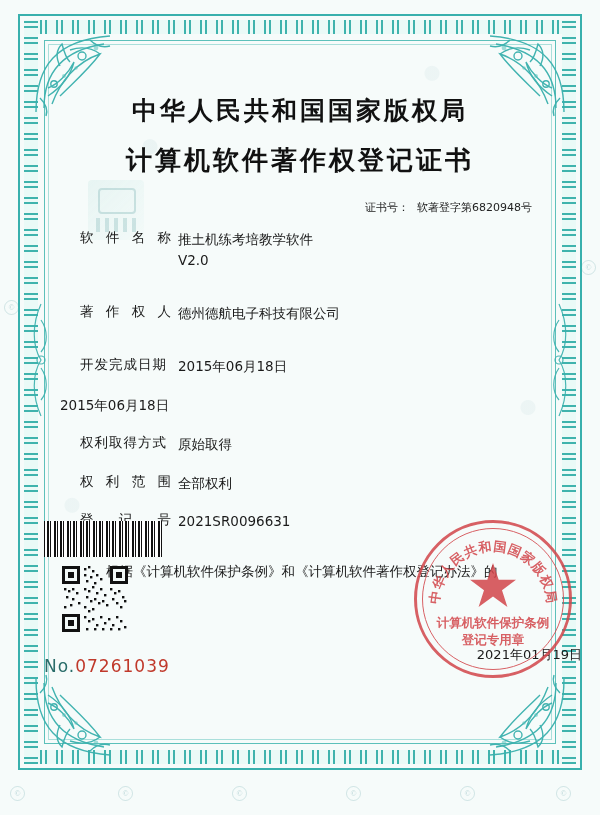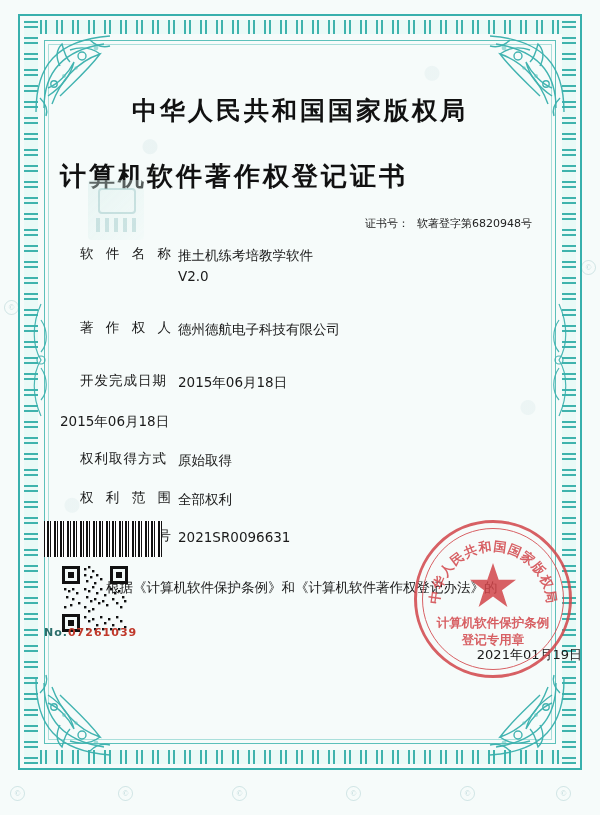--- a/index.html
+++ b/index.html
@@ -118,26 +118,26 @@
   .title-main {
     text-align: center;
     font-size: 25px;
     font-weight: bold;
     letter-spacing: 3px;
     color: #111;
     margin-top: 32px;
     font-family: "DejaVu Serif", serif;
   }
   .title-sub {
-    text-align: left;
+    text-align: center;
     font-size: 26px;
     font-weight: bold;
     letter-spacing: 3px;
     color: #111;
-    margin-top: 32px;
+    margin-top: 16px;
     font-family: "DejaVu Serif", serif;
   }
 
   .cert-no-row {
     margin-top: 22px;
     text-align: right;
     font-size: 11px;
     color: #222;
     padding-right: 8px;
     font-family: "DejaVu Sans", sans-serif;
@@ -223,26 +223,25 @@
   }
   
   .qr {
     position: absolute;
     left: 62px; top: 566px;
     width: 66px; height: 66px;
   }
 
   .serial {
     position: absolute;
-    left: 44px; top: 626px;
-    font-size: 11px;
+    left: 44px; top: 656px;
+    font-size: 17px;
     color: #c0392b;
     letter-spacing: 1px;
     font-family: "DejaVu Sans", sans-serif;
-    font-weight: bold;
   }
   .serial .no { color: #2a6d6a; }
 
   .date-issue {
     position: absolute;
     right: 18px; top: 646px;
     font-size: 13px;
     color: #1a1a1a;
     font-family: "DejaVu Sans", sans-serif;
   }

